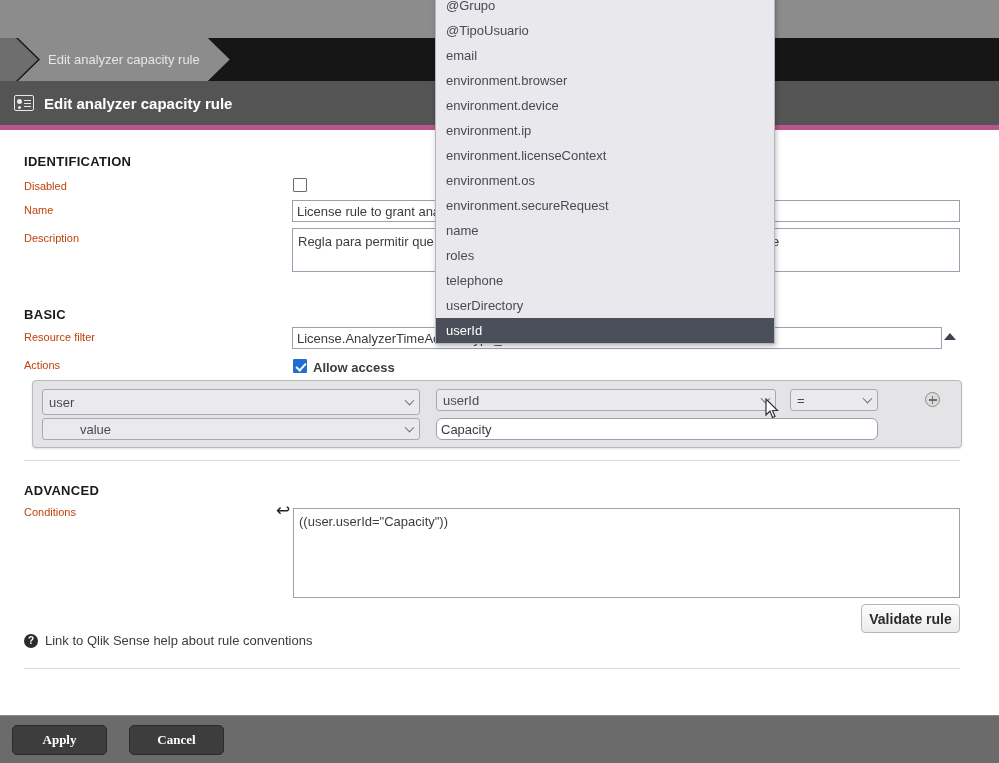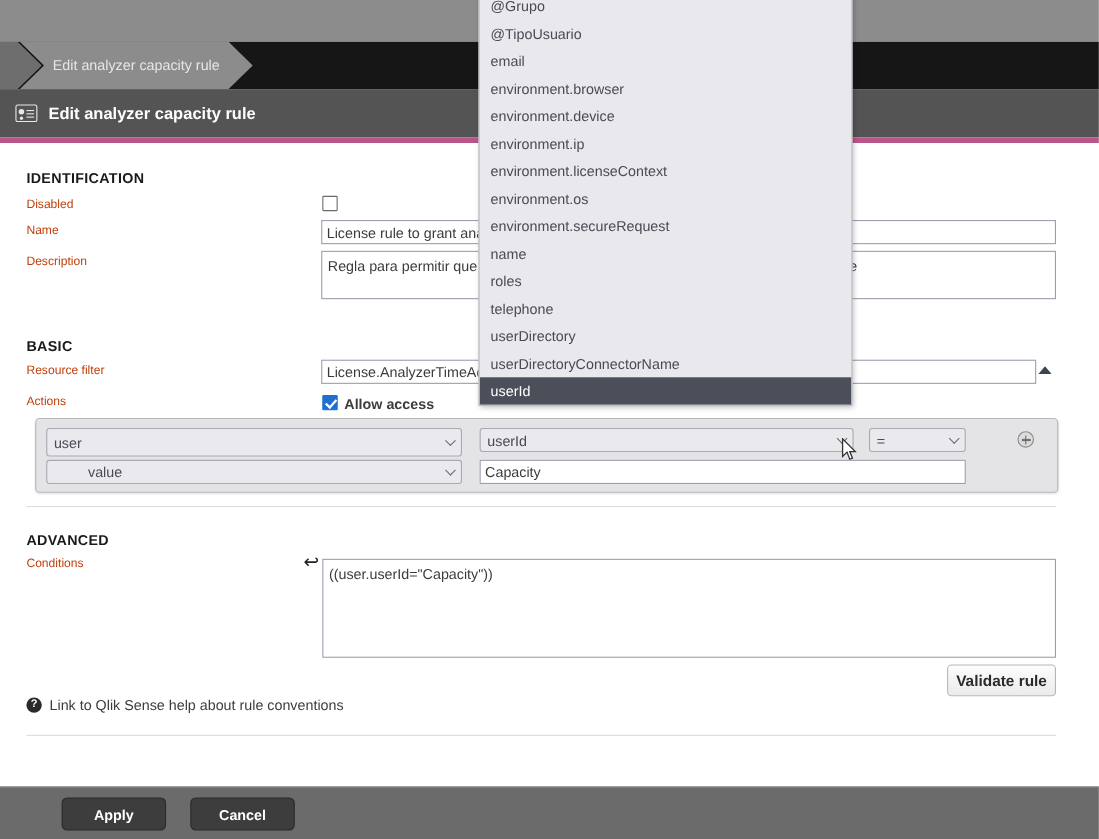--- a/index.html
+++ b/index.html
@@ -205,24 +205,23 @@
     position: absolute; left: 0; top: 715px; width: 999px; height: 48px;
     background: #6b6b6b;
     border-top: 1px solid #8a8a8a;
   }
   .btn-dark {
     position: absolute; top: 9px; height: 30px;
     background: #3d3d3d;
     border: 1px solid #2a2a2a;
     border-radius: 5px;
     color: #ffffff; font-size: 13px; font-weight: bold;
-    font-family: Liberation Sans, sans-serif;
+    font-family: Liberation Serif, serif;
     display: flex; align-items: center; justify-content: center;
     cursor: pointer;
-    margin-left: 44px;
   }
 
   
   .dropdown {
     position: absolute;
     left: 435px; top: -8px;
     width: 340px;
     background: #e8e8ed;
     border: 1px solid #b6b6bc;
     box-shadow: 1px 2px 5px rgba(0,0,0,.28);
@@ -307,21 +306,21 @@
       <i class="caret"></i>
     </div>
 
     <div class="plus-btn" style="left:892px; top:11px;"></div>
 
     <div class="sel" style="left:9px; top:37px; width:378px; height:22px;padding-left:37px;">
       <span>value</span>
       <i class="caret"></i>
     </div>
 
-    <input class="txt" style="left: 403px; top: 37px; width: 442px; height: 22px;" value="Capacity">
+    <input class="txt" style="left: 403px; top: 37px; width: 442px; height: 22px; border-radius: 6px;" value="Capacity">
   </div>
 
   <div class="hr" style="left:24px; top:330px; width:936px;"></div>
 
   <div class="section-title" style="left:24px; top:353px;">ADVANCED</div>
 
   <div class="field-label" style="left:24px; top:376px;">Conditions</div>
   <div class="undo-icon" style="left:276px; top:372px;">↩</div>
   <textarea class="txt" style="left: 293px; top: 378px; width: 667px; height: 90px;">((user.userId="Capacity"))</textarea>
 
@@ -347,19 +346,18 @@
     <div class="dd-item">environment.browser</div>
     <div class="dd-item">environment.device</div>
     <div class="dd-item">environment.ip</div>
     <div class="dd-item">environment.licenseContext</div>
     <div class="dd-item">environment.os</div>
     <div class="dd-item">environment.secureRequest</div>
     <div class="dd-item">name</div>
     <div class="dd-item">roles</div>
     <div class="dd-item">telephone</div>
     <div class="dd-item">userDirectory</div>
-    <div class="dd-item">userDirectoryConnectorName</div>
     <div class="dd-item selected">userId</div>
   </div>
 
 <svg class="cursor" style="left:764px; top:398px;" viewBox="0 0 18 24">
   <path d="M2,1 L2,17 L6,13 L8.5,19.5 L11,18.5 L8.5,12.5 L13.5,12.5 Z" fill="#ffffff" stroke="#333333" stroke-width="1.2"></path>
 </svg>
 
 </body></html>

